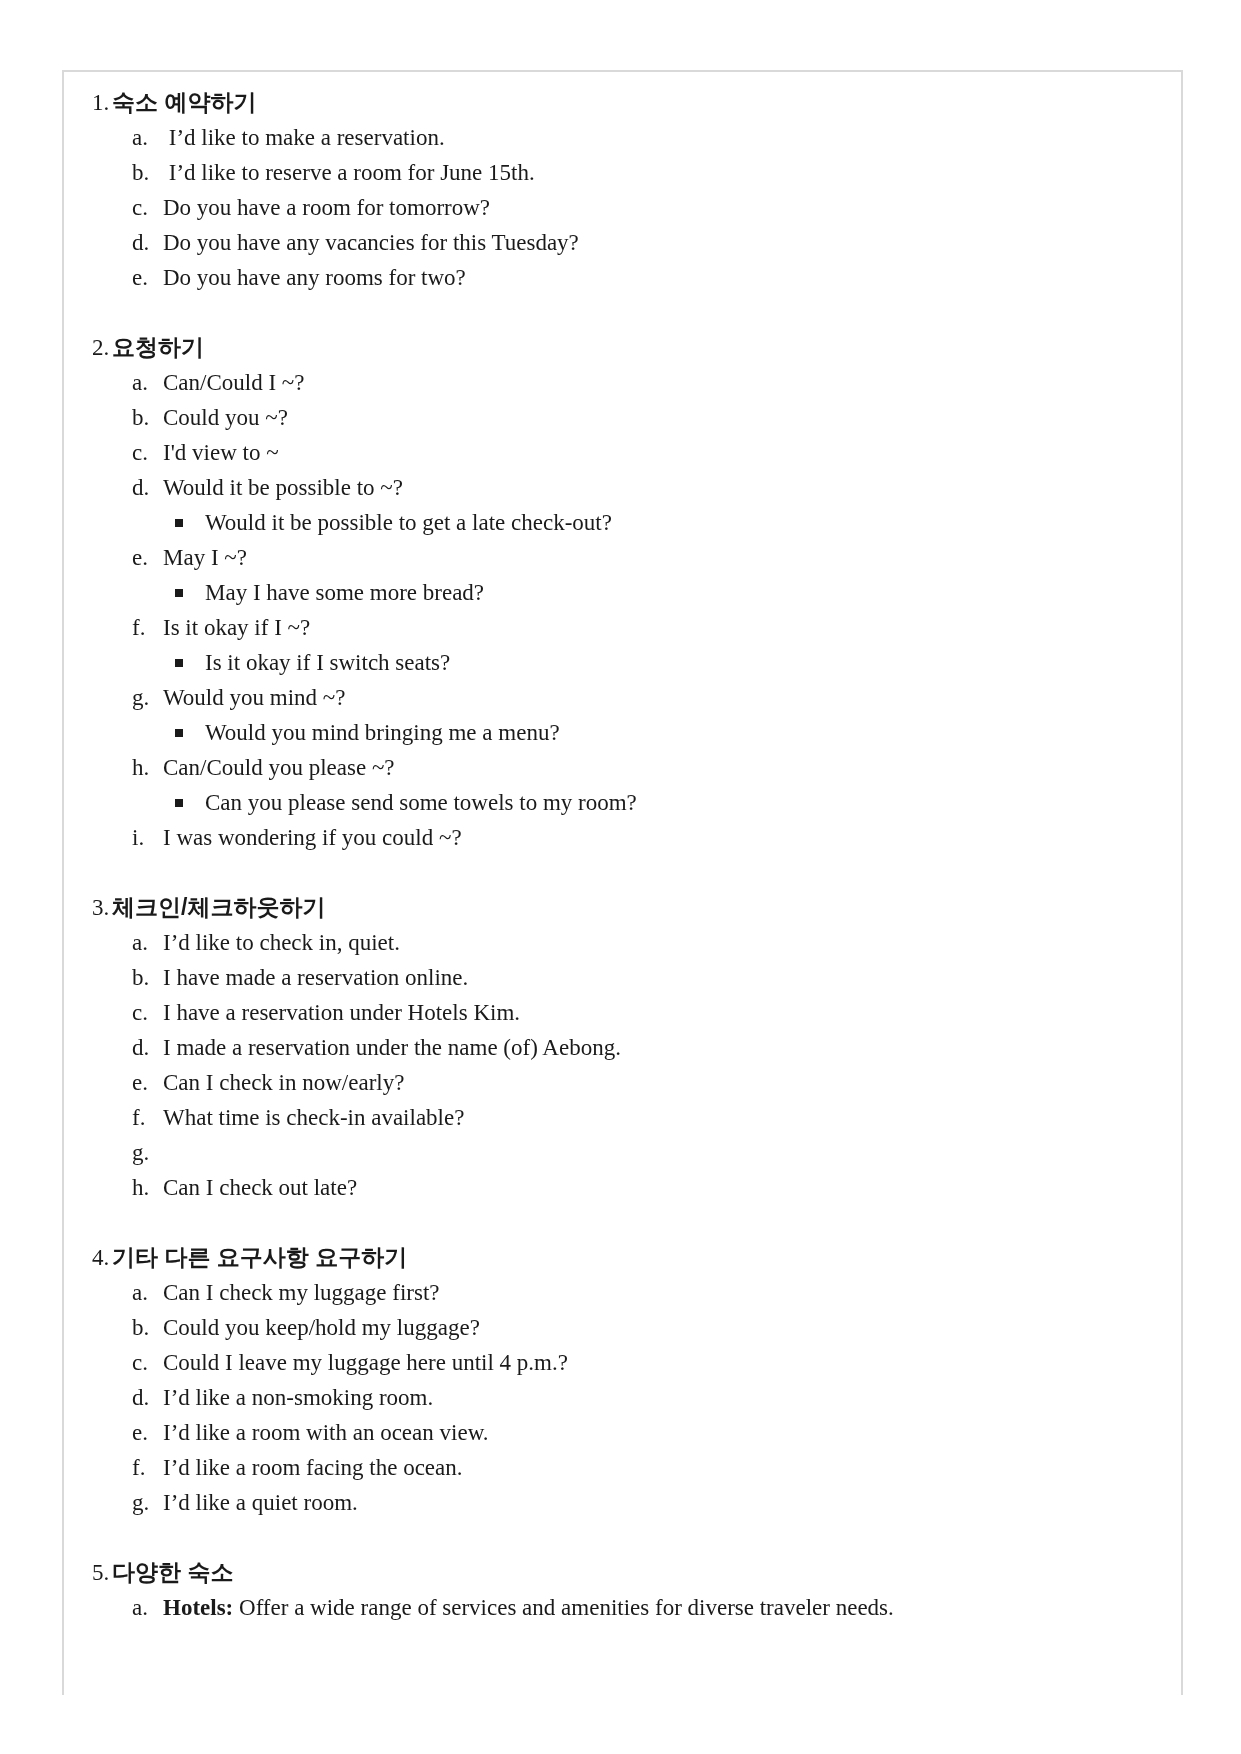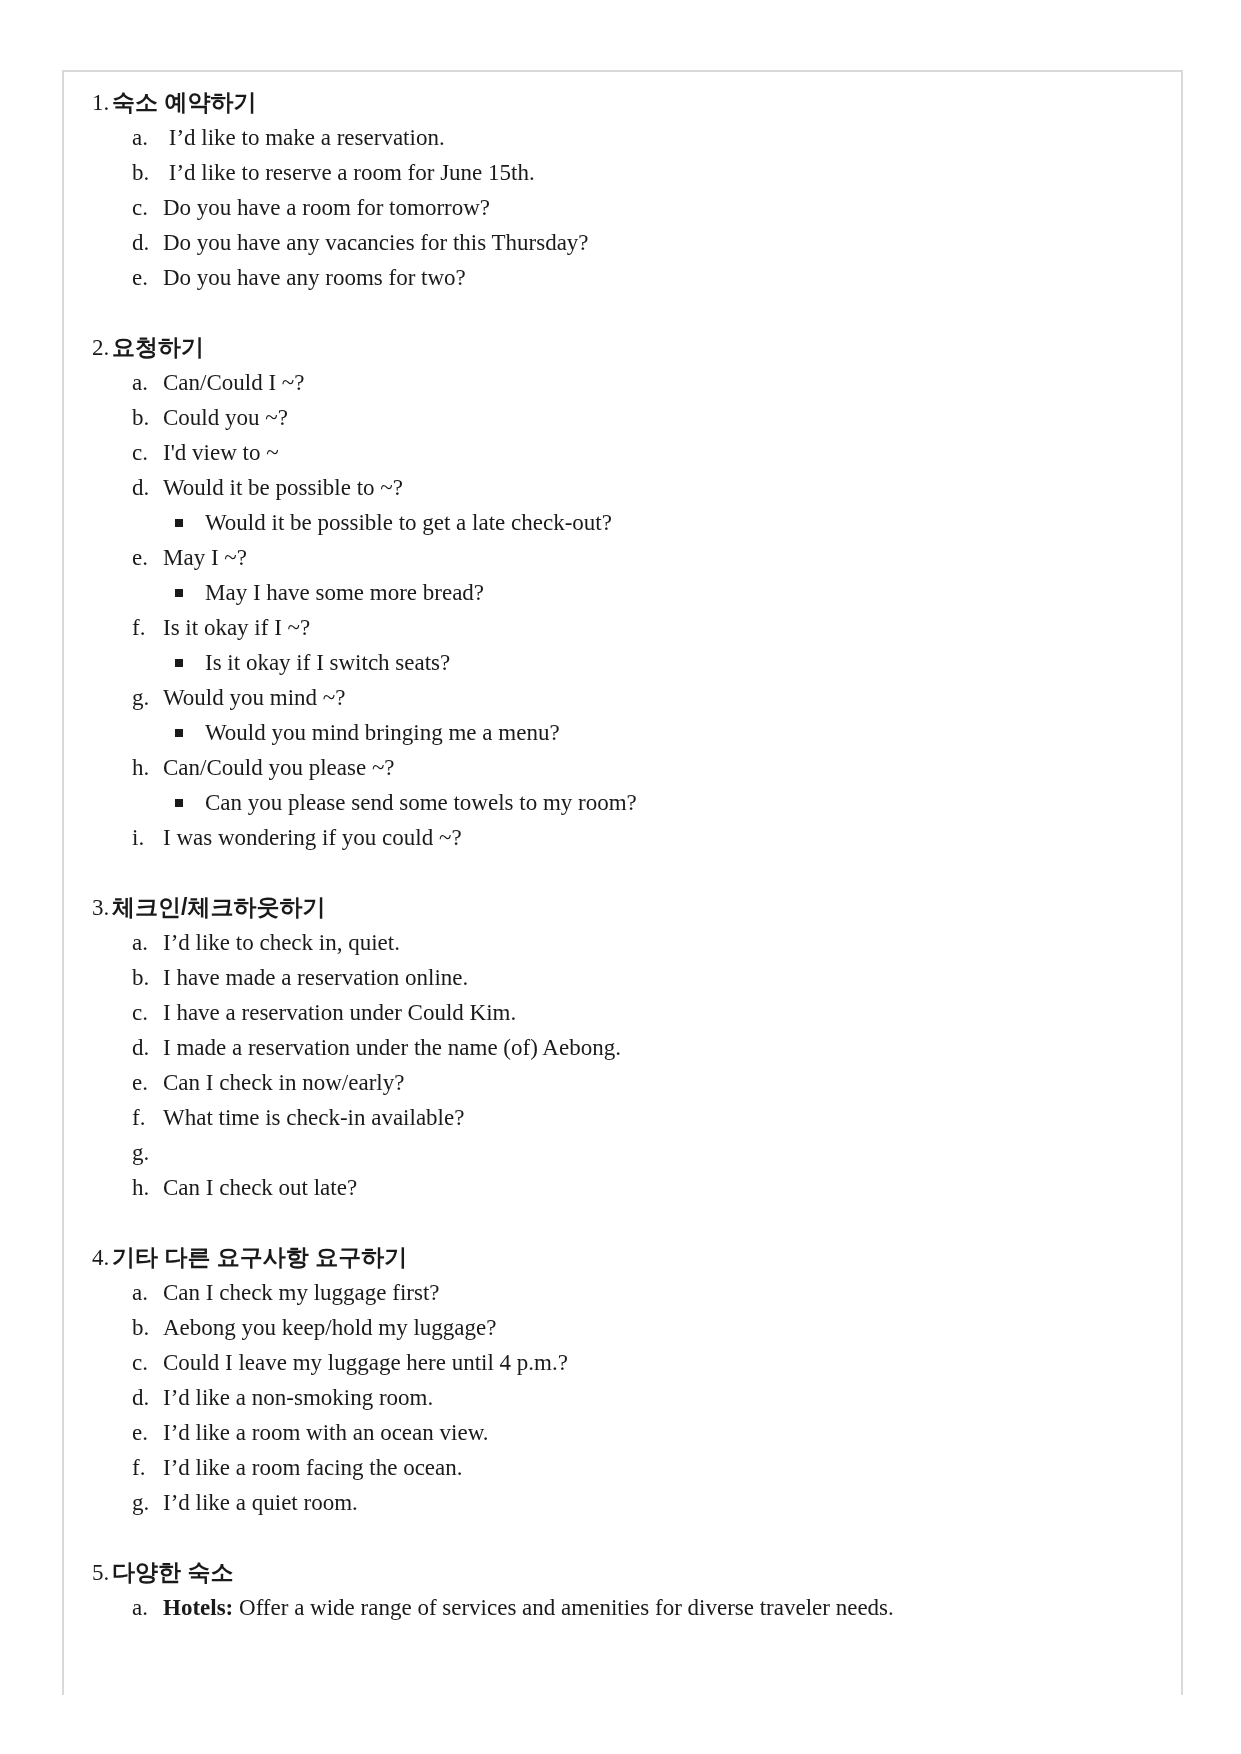--- a/index.html
+++ b/index.html
@@ -81,21 +81,21 @@
       <div class="row ">
         <span class="lmark">b.</span>
         <span class="itext"> I’d like to reserve a room for June 15th.</span>
       </div>
       <div class="row ">
         <span class="lmark">c.</span>
         <span class="itext">Do you have a room for tomorrow?</span>
       </div>
       <div class="row ">
         <span class="lmark">d.</span>
-        <span class="itext">Do you have any vacancies for this Thursday?</span>
+        <span class="itext">Do you have any vacancies for this Tuesday?</span>
       </div>
       <div class="row ">
         <span class="lmark">e.</span>
         <span class="itext">Do you have any rooms for two?</span>
       </div>
       <div class="row gap"></div>
       <div class="row ">
         <span class="num">2.</span>
         <span class="ktitle">요청하기</span>
       </div>
@@ -163,21 +163,21 @@
       <div class="row ">
         <span class="lmark">a.</span>
         <span class="itext">I’d like to check in, quiet.</span>
       </div>
       <div class="row ">
         <span class="lmark">b.</span>
         <span class="itext">I have made a reservation online.</span>
       </div>
       <div class="row ">
         <span class="lmark">c.</span>
-        <span class="itext">I have a reservation under Could Kim.</span>
+        <span class="itext">I have a reservation under Hotels Kim.</span>
       </div>
       <div class="row ">
         <span class="lmark">d.</span>
         <span class="itext">I made a reservation under the name (of) Aebong.</span>
       </div>
       <div class="row ">
         <span class="lmark">e.</span>
         <span class="itext">Can I check in now/early?</span>
       </div>
       <div class="row ">
@@ -195,21 +195,21 @@
       <div class="row ">
         <span class="num">4.</span>
         <span class="ktitle">기타 다른 요구사항 요구하기</span>
       </div>
       <div class="row ">
         <span class="lmark">a.</span>
         <span class="itext">Can I check my luggage first?</span>
       </div>
       <div class="row ">
         <span class="lmark">b.</span>
-        <span class="itext">Aebong you keep/hold my luggage?</span>
+        <span class="itext">Could you keep/hold my luggage?</span>
       </div>
       <div class="row ">
         <span class="lmark">c.</span>
         <span class="itext">Could I leave my luggage here until 4 p.m.?</span>
       </div>
       <div class="row ">
         <span class="lmark">d.</span>
         <span class="itext">I’d like a non-smoking room.</span>
       </div>
       <div class="row ">

